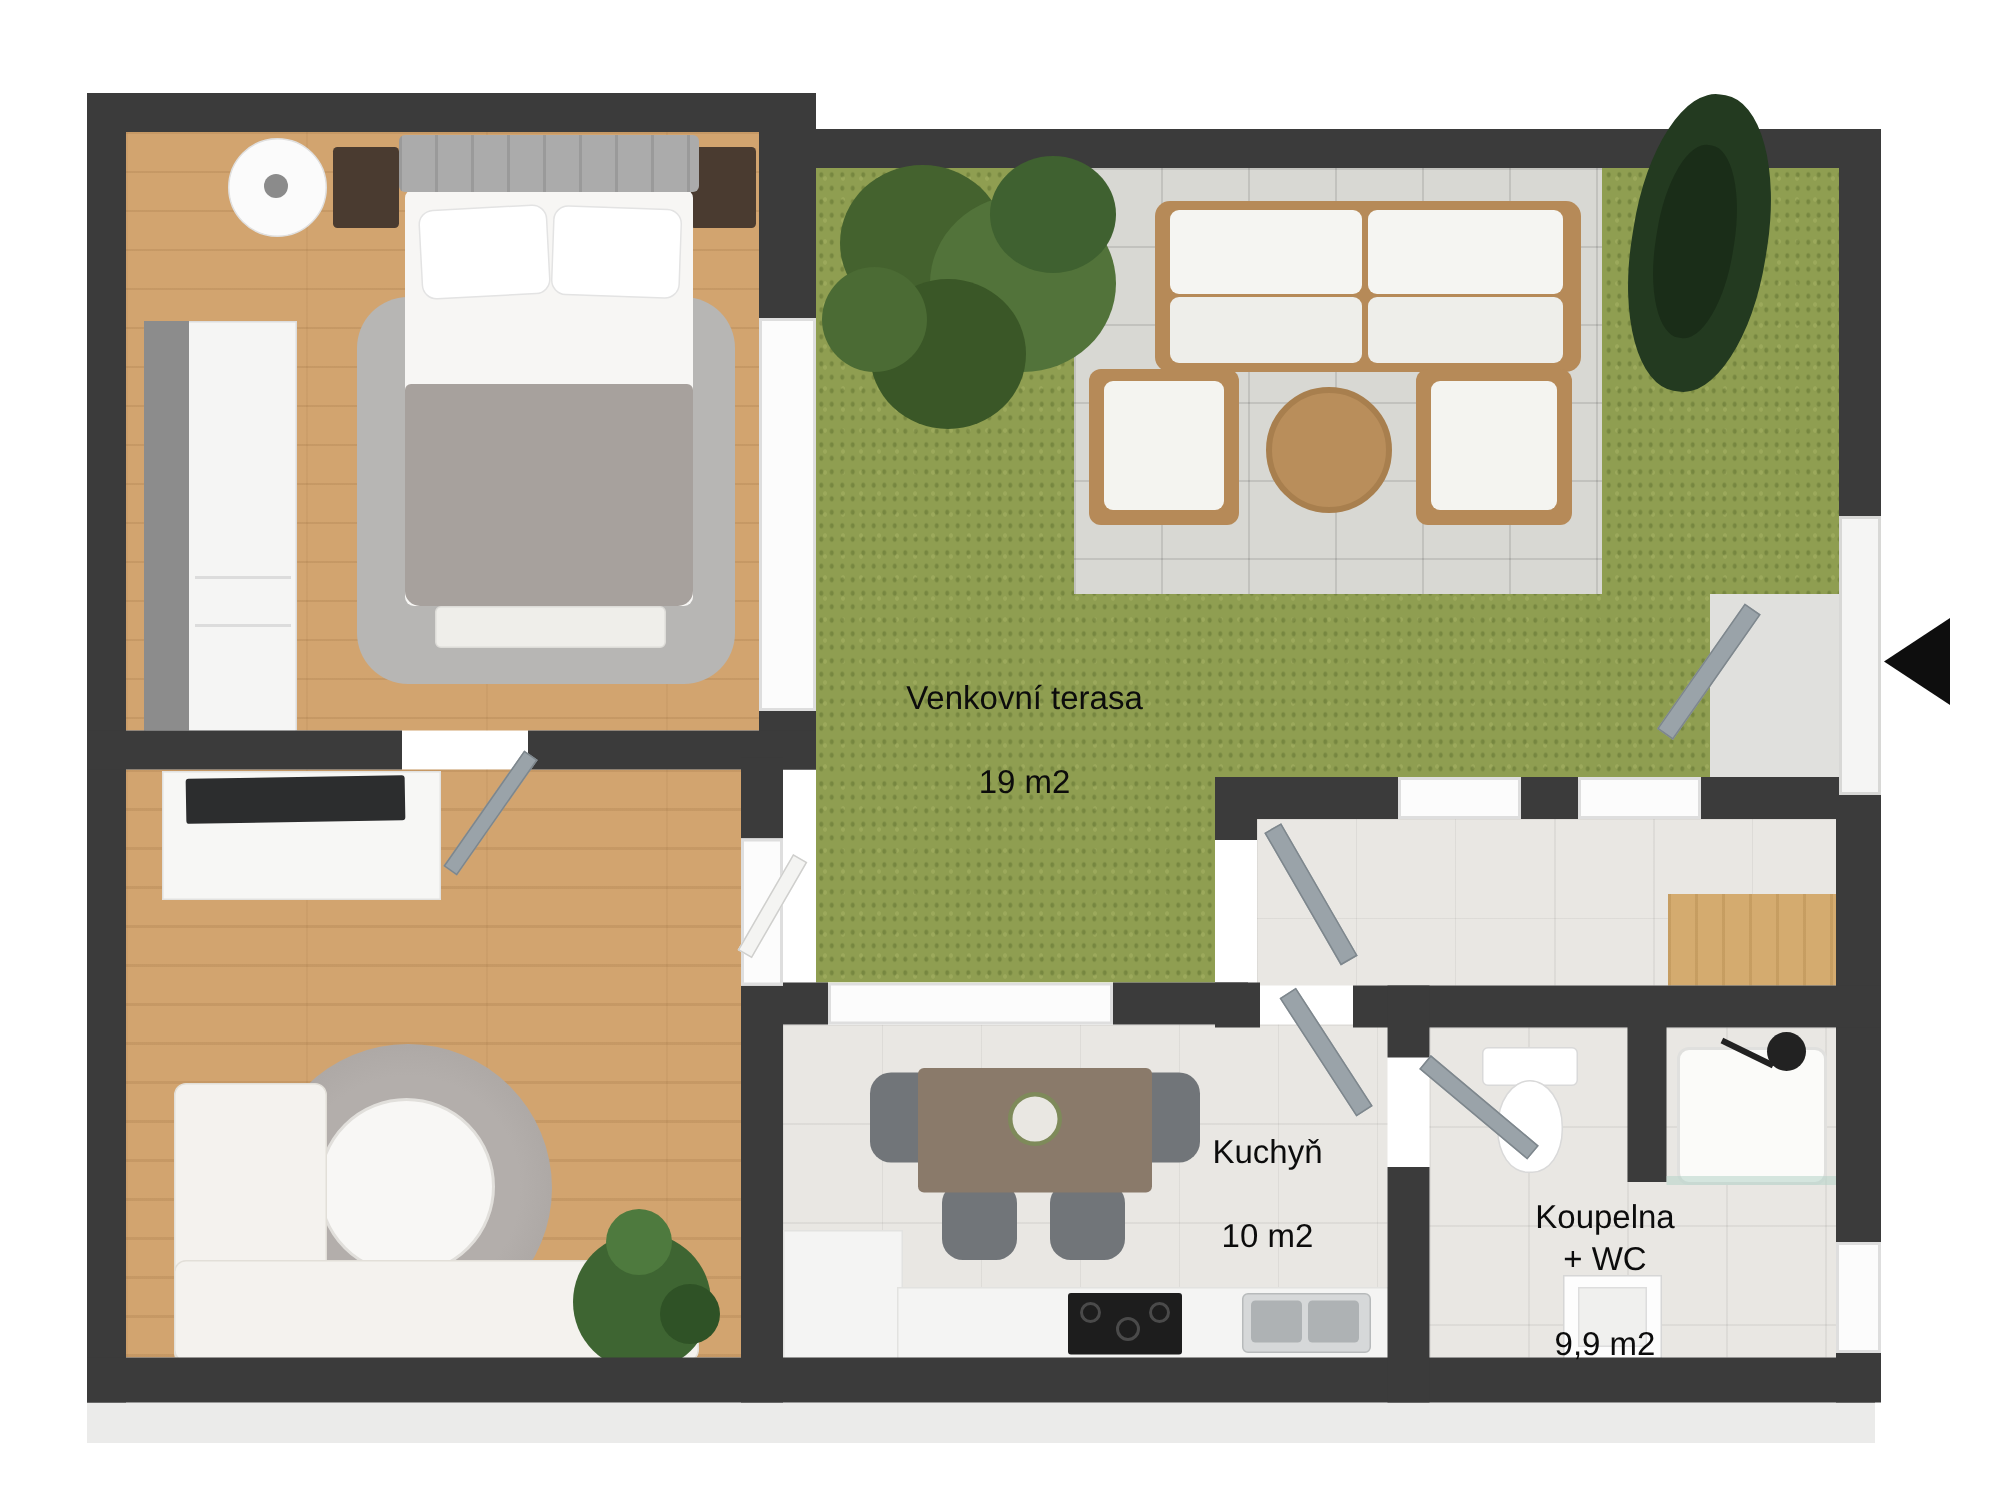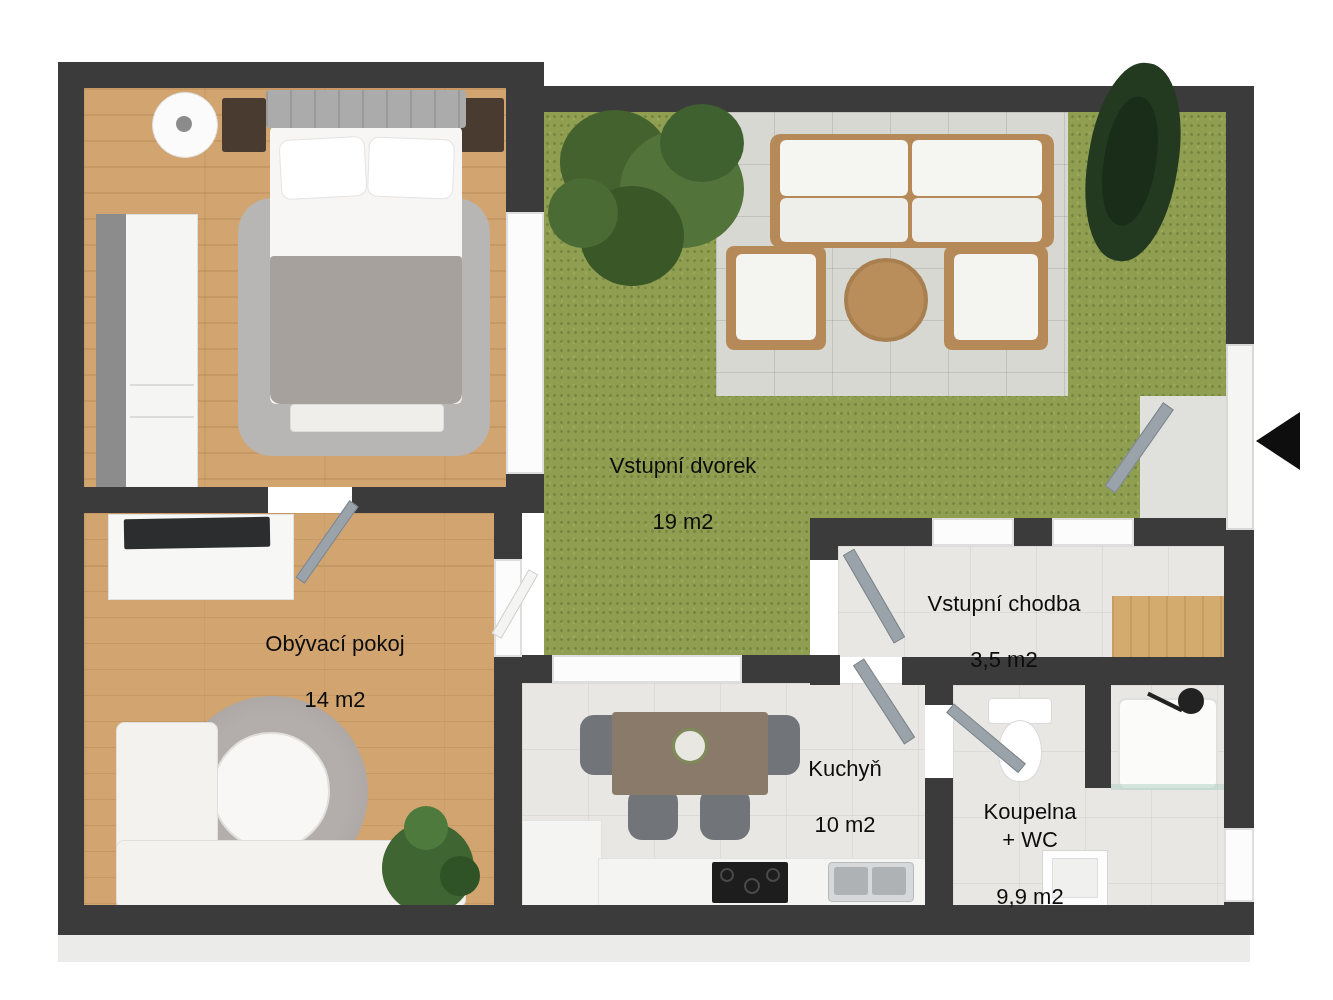--- a/index.html
+++ b/index.html
@@ -160,37 +160,29 @@
   <div class="wall" style="left:1085px;top:680px;width:26px;height:108px;"></div>
   <div class="win" style="left:1224px;top:828px;width:30px;height:74px;"></div>
 
   <div class="door" style="left:260px;top:498px;width:92px;height:9px;transform-origin:100% 50%;transform:rotate(-55deg);"></div>
   <div class="door" style="left:842px;top:552px;width:11px;height:100px;transform-origin:50% 0;transform:rotate(-30deg);"></div>
   <div class="door" style="left:852px;top:662px;width:11px;height:92px;transform-origin:50% 0;transform:rotate(-33deg);"></div>
   <div class="door" style="left:950px;top:702px;width:92px;height:10px;transform-origin:0 50%;transform:rotate(40deg);"></div>
   <div class="door" style="left:1162px;top:406px;width:11px;height:100px;transform-origin:50% 0;transform:rotate(35deg);"></div>
   <div class="door" style="left:528px;top:572px;width:9px;height:72px;background:#f4f4f2;border-color:#cfcfcd;transform-origin:50% 0;transform:rotate(30deg);"></div>
 
-  <div class="room-label" style="left:335px;top:672px;">
-    <div>Obývací pokoj</div>
-    <div>14 m2</div>
-  </div>
   <div class="room-label" style="left:683px;top:494px;">
-    <div>Vstupní dvorek</div>
+    <div>Venkovní terasa</div>
     <div>19 m2</div>
-  </div>
-  <div class="room-label" style="left:1004px;top:632px;">
-    <div>Vstupní chodba</div>
-    <div>3,5 m2</div>
   </div>
   <div class="room-label" style="left:845px;top:797px;">
     <div>Kuchyň</div>
     <div>10 m2</div>
   </div>
-  <div class="room-label" style="left:1030px;top:854px;">
+  <div class="room-label" style="left:1070px;top:854px;">
     <div>Koupelna
 + WC</div>
     <div>9,9 m2</div>
   </div>
 
 
   <div class="arrow"></div>
 
 </div>
 

